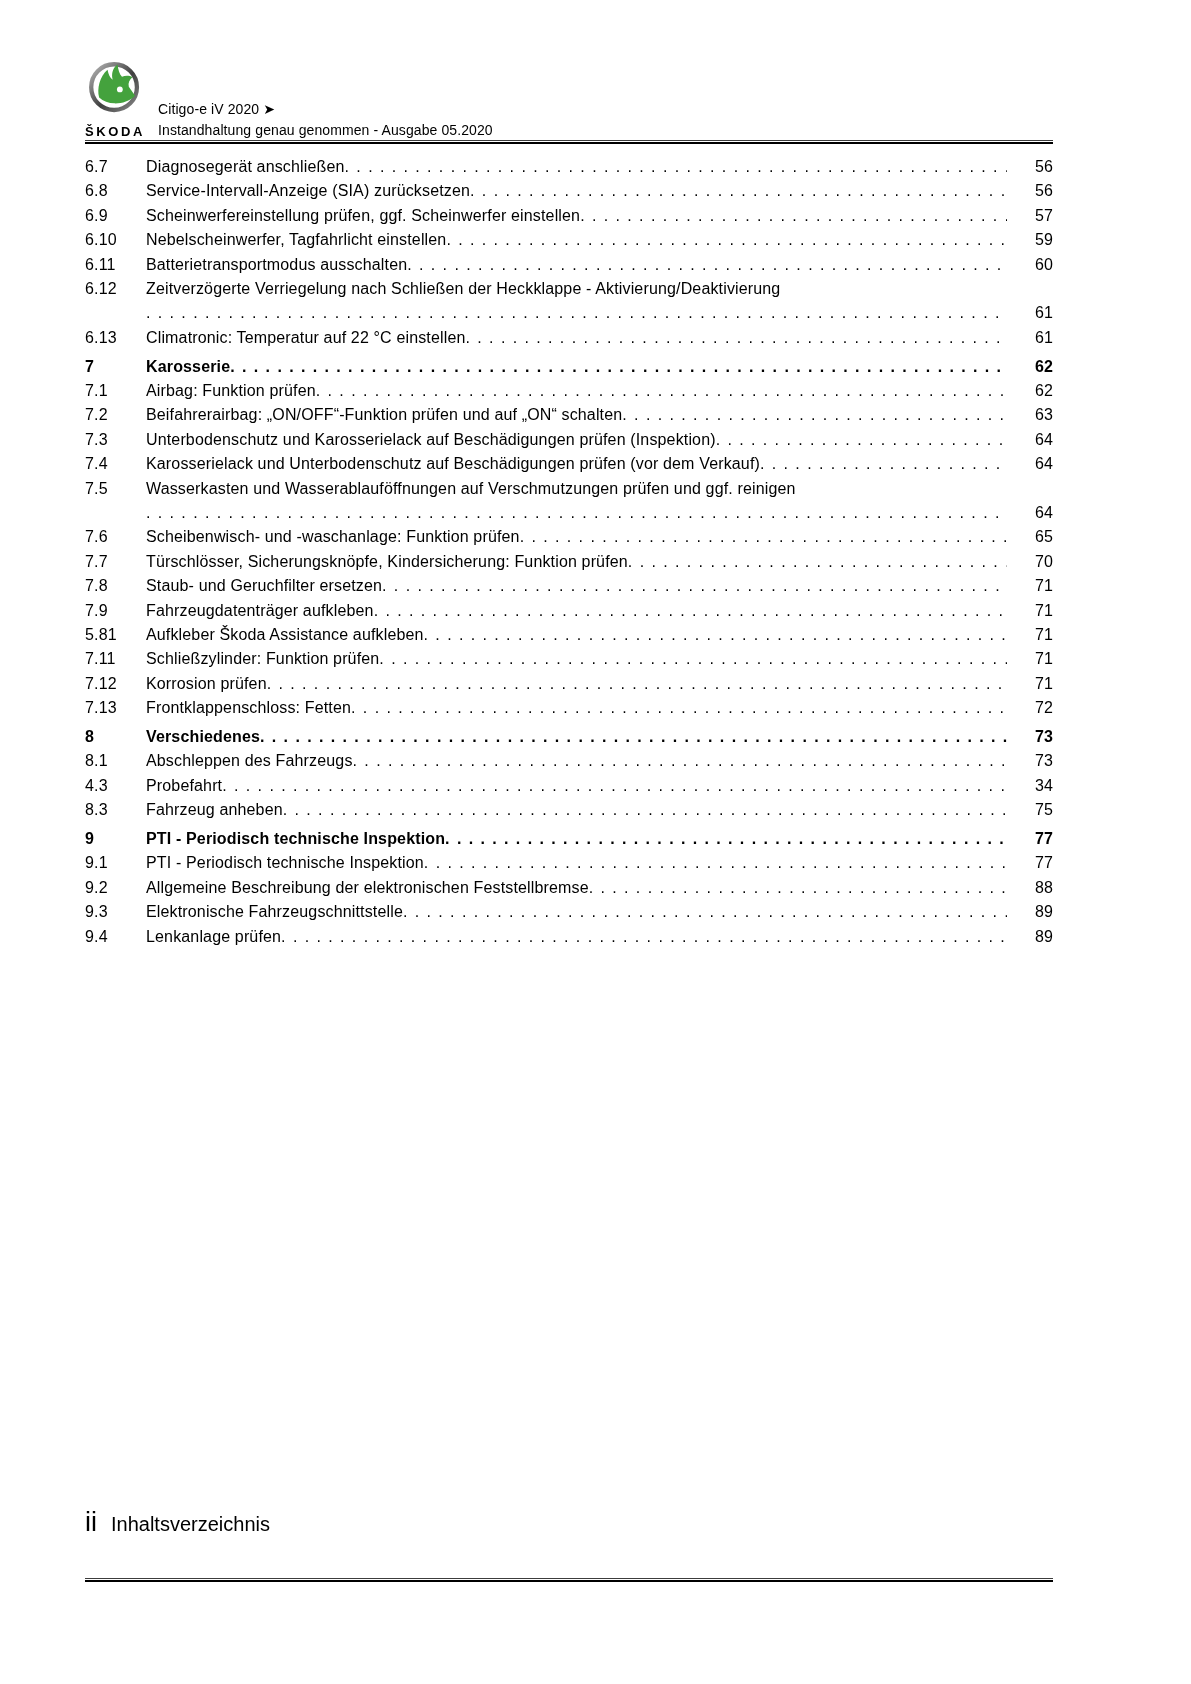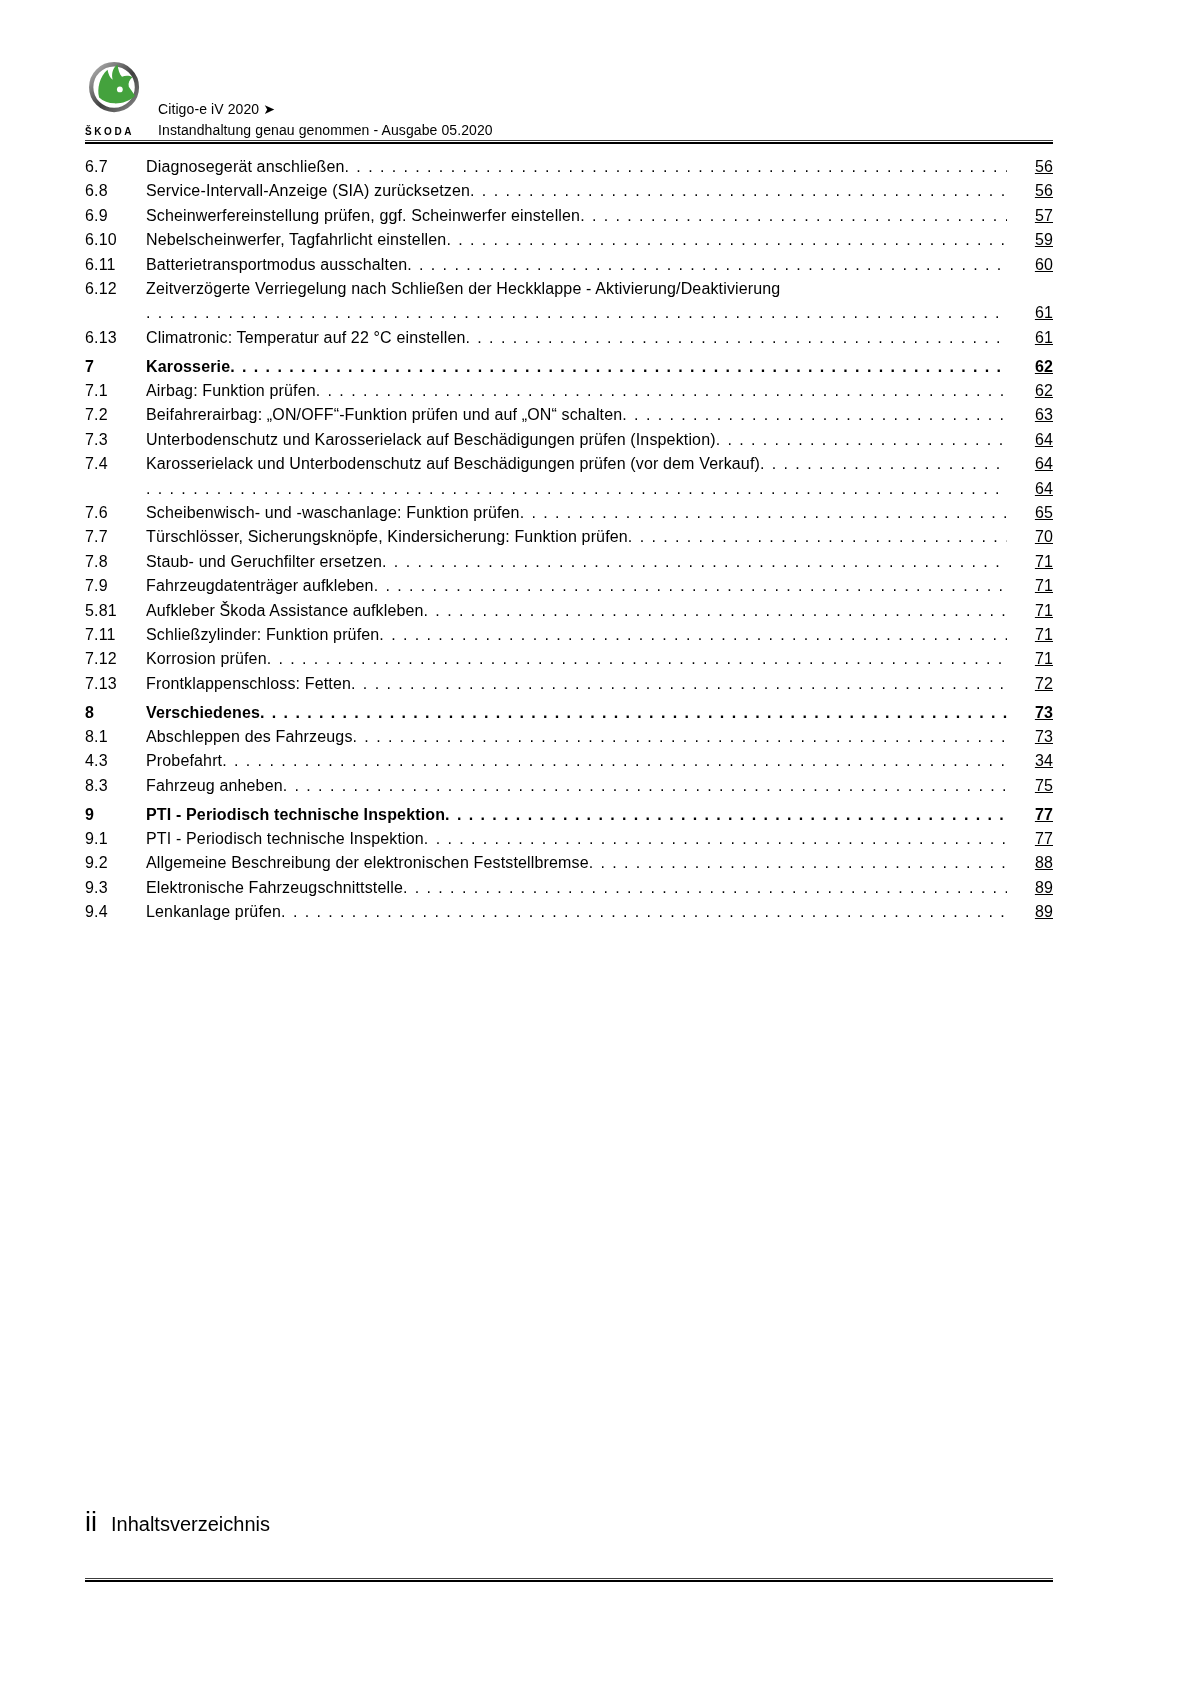--- a/index.html
+++ b/index.html
@@ -9,21 +9,21 @@
     -webkit-font-smoothing:antialiased;
   }
   .sheet{position:absolute;inset:0;background:#fff;overflow:hidden;}
 
   
   .header{position:absolute;left:85px;top:60px;width:968px;height:82px;}
   .logo-wrap{position:absolute;left:0;top:0;width:72px;height:82px;}
   .logo-wrap svg{position:absolute;left:2px;top:1px;}
   .brand{
     position:absolute;left:0px;top:65px;
-    font-size:10px;font-weight:bold;letter-spacing:2.6px;line-height:14px;
+    font-size:13px;font-weight:bold;letter-spacing:2.6px;line-height:14px;
   }
   .head-lines{position:absolute;left:73px;bottom:2px;font-size:14px;line-height:20.5px;letter-spacing:0.1px;}
   .rule{
     position:absolute;left:85px;width:968px;height:4px;
     background:linear-gradient(to bottom,#3c3c3c 0 1px,#ffffff 1px 1.6px,#000 1.6px 100%);
   }
   .header-rule{top:140px;}
 
   
   .toc{position:absolute;left:85px;top:155px;width:968px;font-size:16px;letter-spacing:0.15px;}
@@ -34,21 +34,21 @@
   .row.chapter{font-weight:bold;margin-top:4.5px;}
   .row .num{width:61px;flex:0 0 61px;}
   .row .title{flex:0 0 auto;}
   .row .dots{
     flex:1 1 auto;min-width:0;overflow:hidden;
     letter-spacing:1.45px;
   }
   .dots::after{
     content:"  . . . . . . . . . . . . . . . . . . . . . . . . . . . . . . . . . . . . . . . . . . . . . . . . . . . . . . . . . . . . . . . . . . . . . . . . . . . . . . . . . . . . . . . . . . . . . . . . . . . . . . . . . . . . . . . . . . . . . . . . . . . . . . . . . . . . .";
   }
-  .row .page{flex:0 0 46px;width:46px;text-align:right;text-decoration:underline;}
+  .row .page{flex:0 0 46px;width:46px;text-align:right;}
 
   
   .footer-rule{top:1578px;}
   .footer{
     position:absolute;left:85px;top:1498px;width:968px;
     display:flex;align-items:baseline;padding-top:11px;
   }
   .page-roman{font-size:27px;line-height:27px;}
   .footer-label{font-size:20px;margin-left:14px;}
 </style>
@@ -158,20 +158,24 @@
         <span class="title">Unterbodenschutz und Karosserielack auf Beschädigungen prüfen (Inspektion)</span>
         <span class="dots"></span>
         <span class="page">64</span>
       </div>
       <div class="row">
         <span class="num">7.4</span>
         <span class="title">Karosserielack und Unterbodenschutz auf Beschädigungen prüfen (vor dem Verkauf)</span>
         <span class="dots"></span>
         <span class="page">64</span>
       </div>
+      <div class="row">
+        <span class="num">7.5</span>
+        <span class="title">Wasserkasten und Wasserablauföffnungen auf Verschmutzungen prüfen und ggf. reinigen</span>
+      </div>
       <div class="row cont">
         <span class="num"></span>
         <span class="dots"></span>
         <span class="page">64</span>
       </div>
       <div class="row">
         <span class="num">7.6</span>
         <span class="title">Scheibenwisch- und -waschanlage: Funktion prüfen</span>
         <span class="dots"></span>
         <span class="page">65</span>

